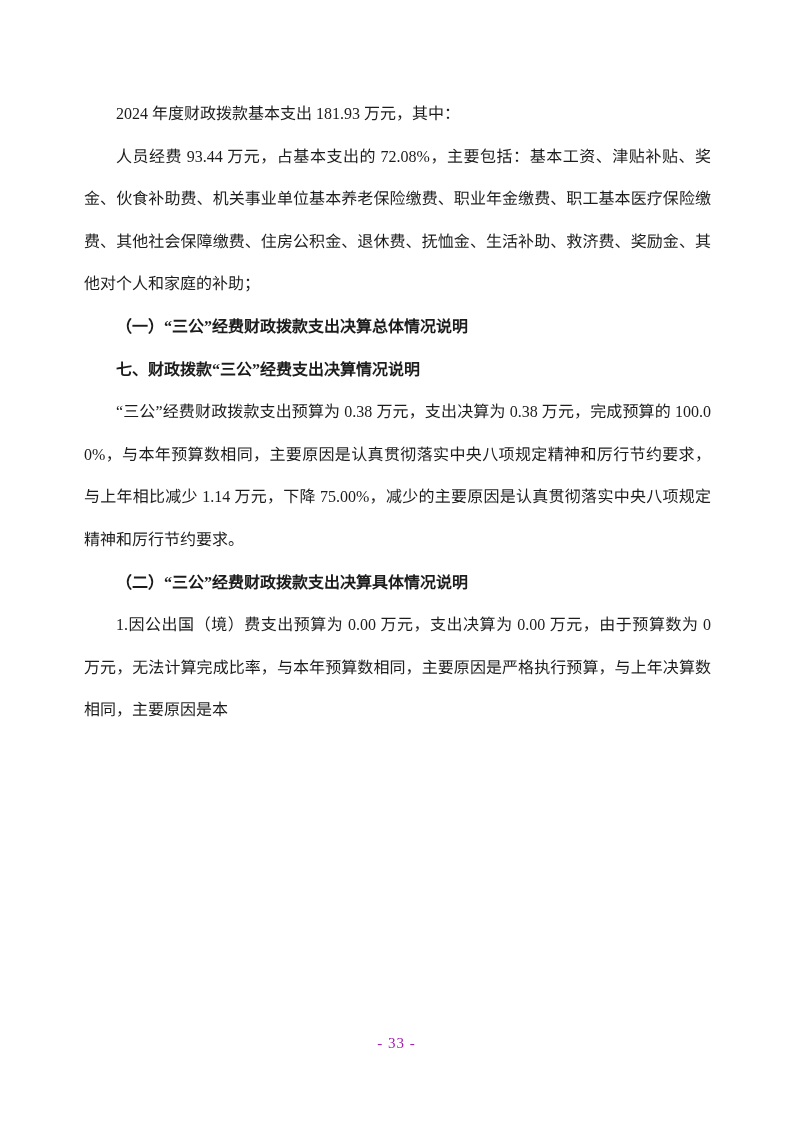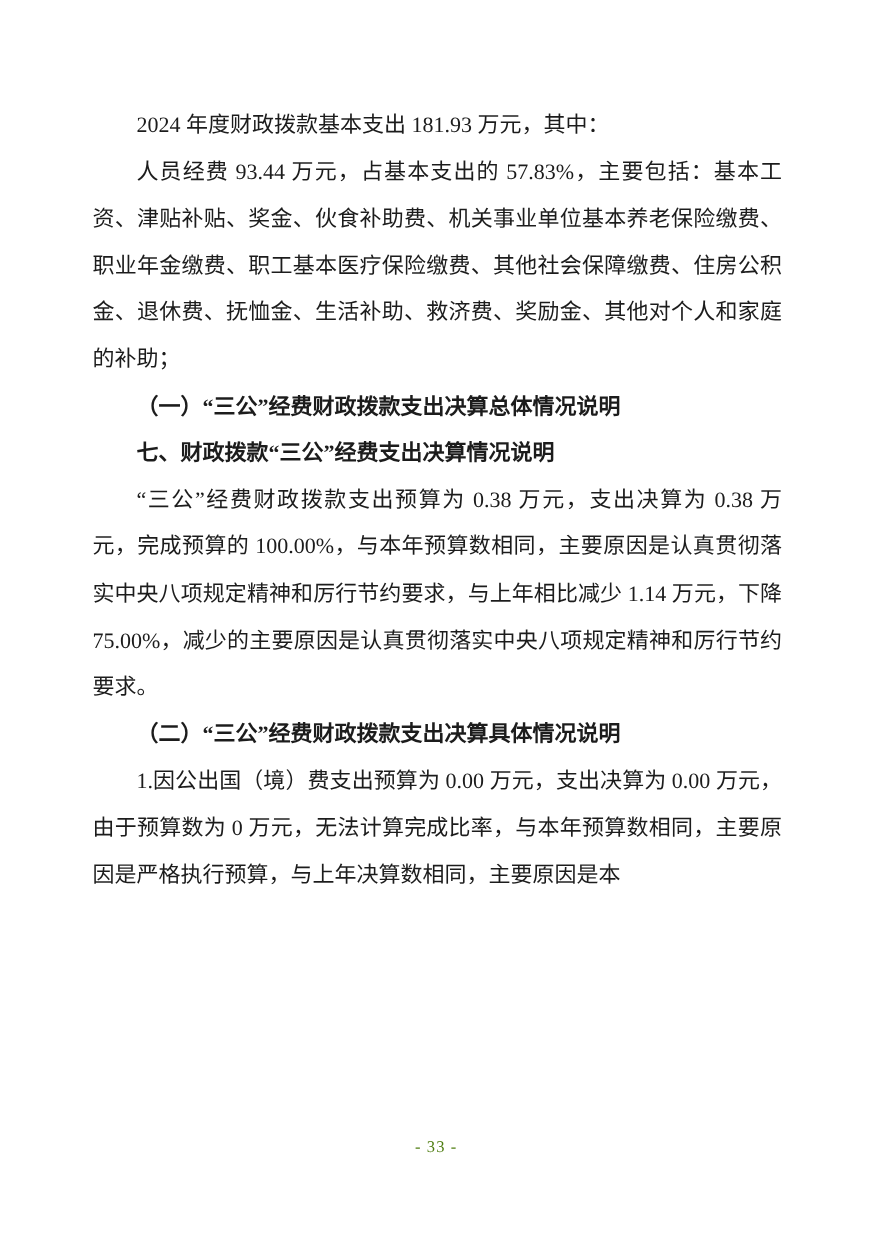--- a/index.html
+++ b/index.html
@@ -15,21 +15,21 @@
     background: #ffffff;
     overflow: hidden;
     font-family: "Liberation Serif", "DejaVu Serif", serif;
     color: #1c1c1c;
   }
   .content {
     position: absolute;
     left: 84px;
     top: 93px;
     width: 627px;
-    font-size: 20px;
+    font-size: 16px;
     line-height: 42.6px;
     text-align: justify;
     text-justify: inter-ideograph;
   }
   .content p {
     margin: 0;
     padding: 0;
     text-indent: 2em;
     word-break: break-all;
   }
@@ -37,31 +37,31 @@
     font-weight: bold;
   }
   .footer {
     position: absolute;
     left: 0;
     top: 1032px;
     width: 100%;
     text-align: center;
     font-size: 15px;
     line-height: 22px;
-    color: #4d7c0f;
+    color: #a21caf;
     letter-spacing: 1px;
   }
 </style>
 </head>
 <body>
 
 <div class="page">
   <div class="content">
     <p>2024 年度财政拨款基本支出 181.93 万元，其中：</p>
-    <p>人员经费 93.44 万元，占基本支出的 57.83%，主要包括：基本工资、津贴补贴、奖金、伙食补助费、机关事业单位基本养老保险缴费、职业年金缴费、职工基本医疗保险缴费、其他社会保障缴费、住房公积金、退休费、抚恤金、生活补助、救济费、奖励金、其他对个人和家庭的补助；</p>
+    <p>人员经费 93.44 万元，占基本支出的 72.08%，主要包括：基本工资、津贴补贴、奖金、伙食补助费、机关事业单位基本养老保险缴费、职业年金缴费、职工基本医疗保险缴费、其他社会保障缴费、住房公积金、退休费、抚恤金、生活补助、救济费、奖励金、其他对个人和家庭的补助；</p>
     <p class="heading">（一）“三公”经费财政拨款支出决算总体情况说明</p>
     <p class="heading">七、财政拨款“三公”经费支出决算情况说明</p>
     <p>“三公”经费财政拨款支出预算为 0.38 万元，支出决算为 0.38 万元，完成预算的 100.00%，与本年预算数相同，主要原因是认真贯彻落实中央八项规定精神和厉行节约要求，与上年相比减少 1.14 万元，下降 75.00%，减少的主要原因是认真贯彻落实中央八项规定精神和厉行节约要求。</p>
     <p class="heading">（二）“三公”经费财政拨款支出决算具体情况说明</p>
     <p>1.因公出国（境）费支出预算为 0.00 万元，支出决算为 0.00 万元，由于预算数为 0 万元，无法计算完成比率，与本年预算数相同，主要原因是严格执行预算，与上年决算数相同，主要原因是本</p>
   </div>
   <div class="footer">- 33 -</div>
 </div>
 
 </body></html>

